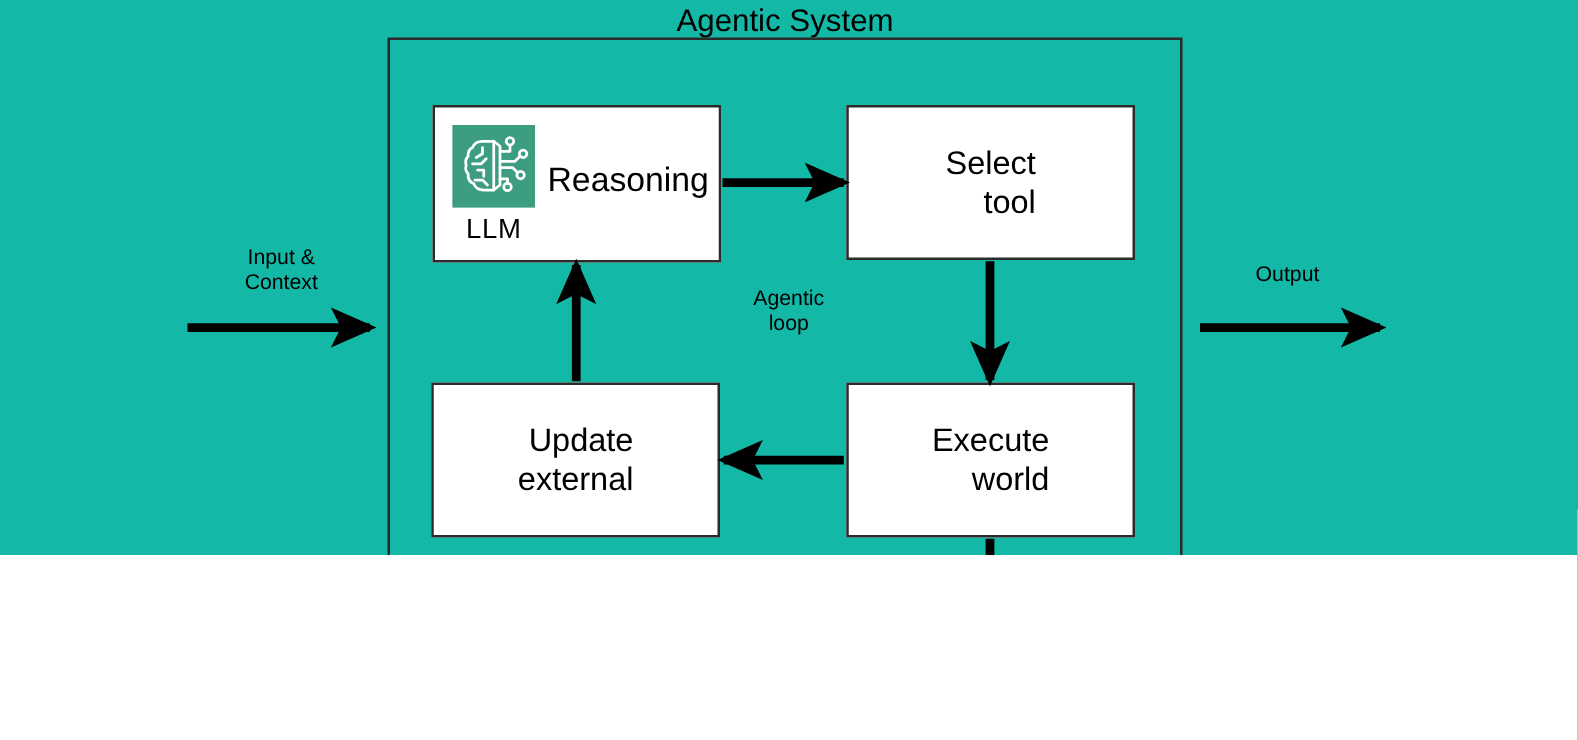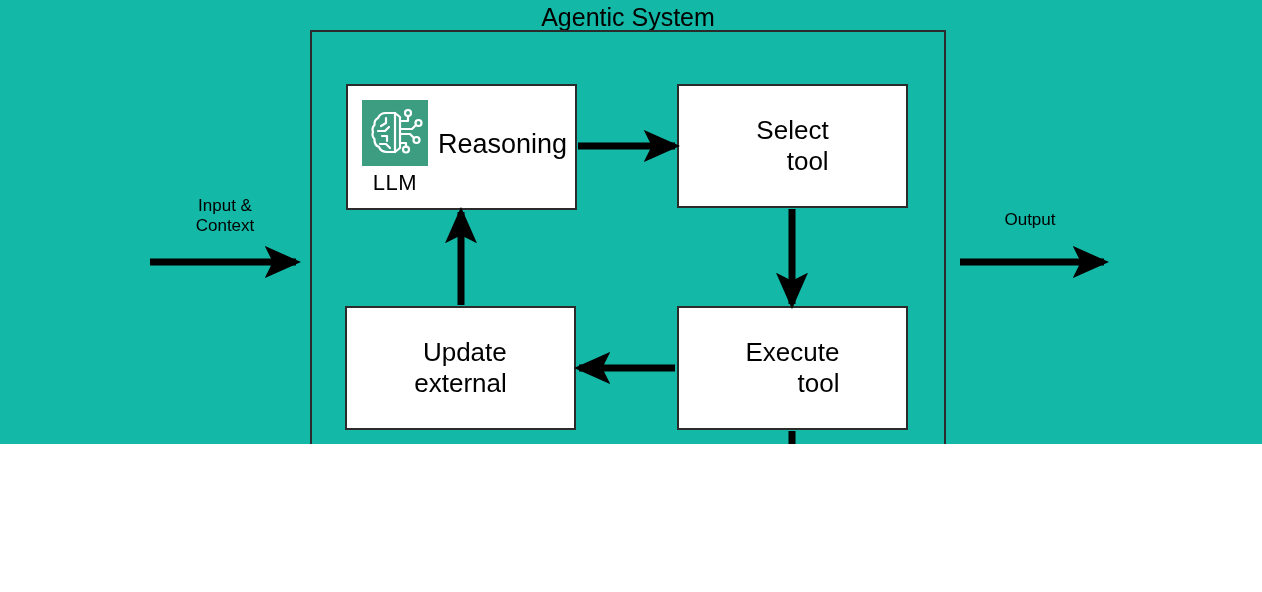--- a/index.html
+++ b/index.html
@@ -177,26 +177,28 @@
 tool</span>
   </div>
 
   <div class="node-box" id="box-update">
     <span class="node-label">Update
 external</span>
   </div>
 
   <div class="node-box" id="box-execute">
     <span class="node-label">Execute
-tool</span>
+world</span>
   </div>
 
   <div class="free-label" id="label-input">Input &amp;
 Context</div>
   <div class="free-label" id="label-output">Output</div>
+  <div class="free-label" id="label-agentic-loop">Agentic
+loop</div>
 
   <svg id="arrow-layer" viewBox="0 0 1262 592" width="1262" height="592">
     <defs>
       <marker id="ah" viewBox="0 0 10 10" refX="8.6" refY="5" markerWidth="5.2" markerHeight="5.2" orient="auto-start-reverse">
         <path d="M 0 0.6 L 10 5 L 0 9.4 L 2.2 5 Z" fill="#000000"></path>
       </marker>
     </defs>
 
     <line x1="150" y1="262" x2="296" y2="262" stroke="#000000" stroke-width="7" marker-end="url(#ah)"></line>
 

